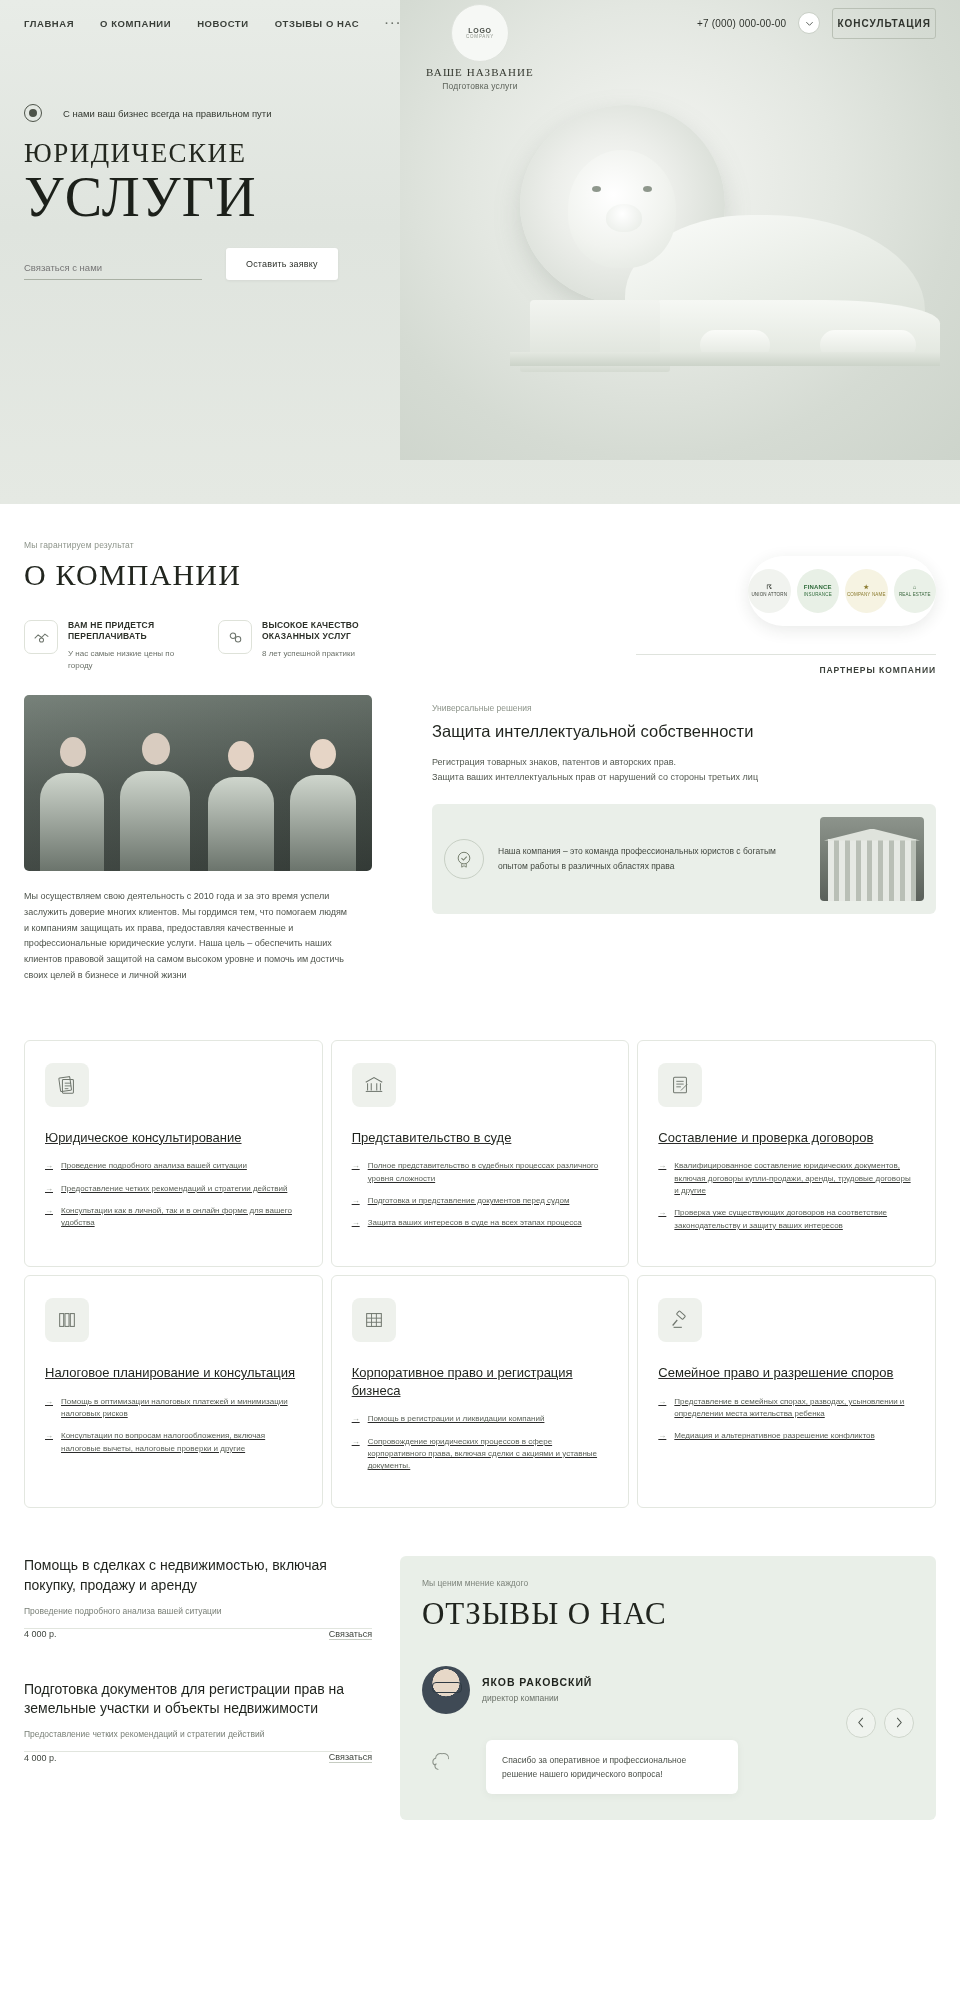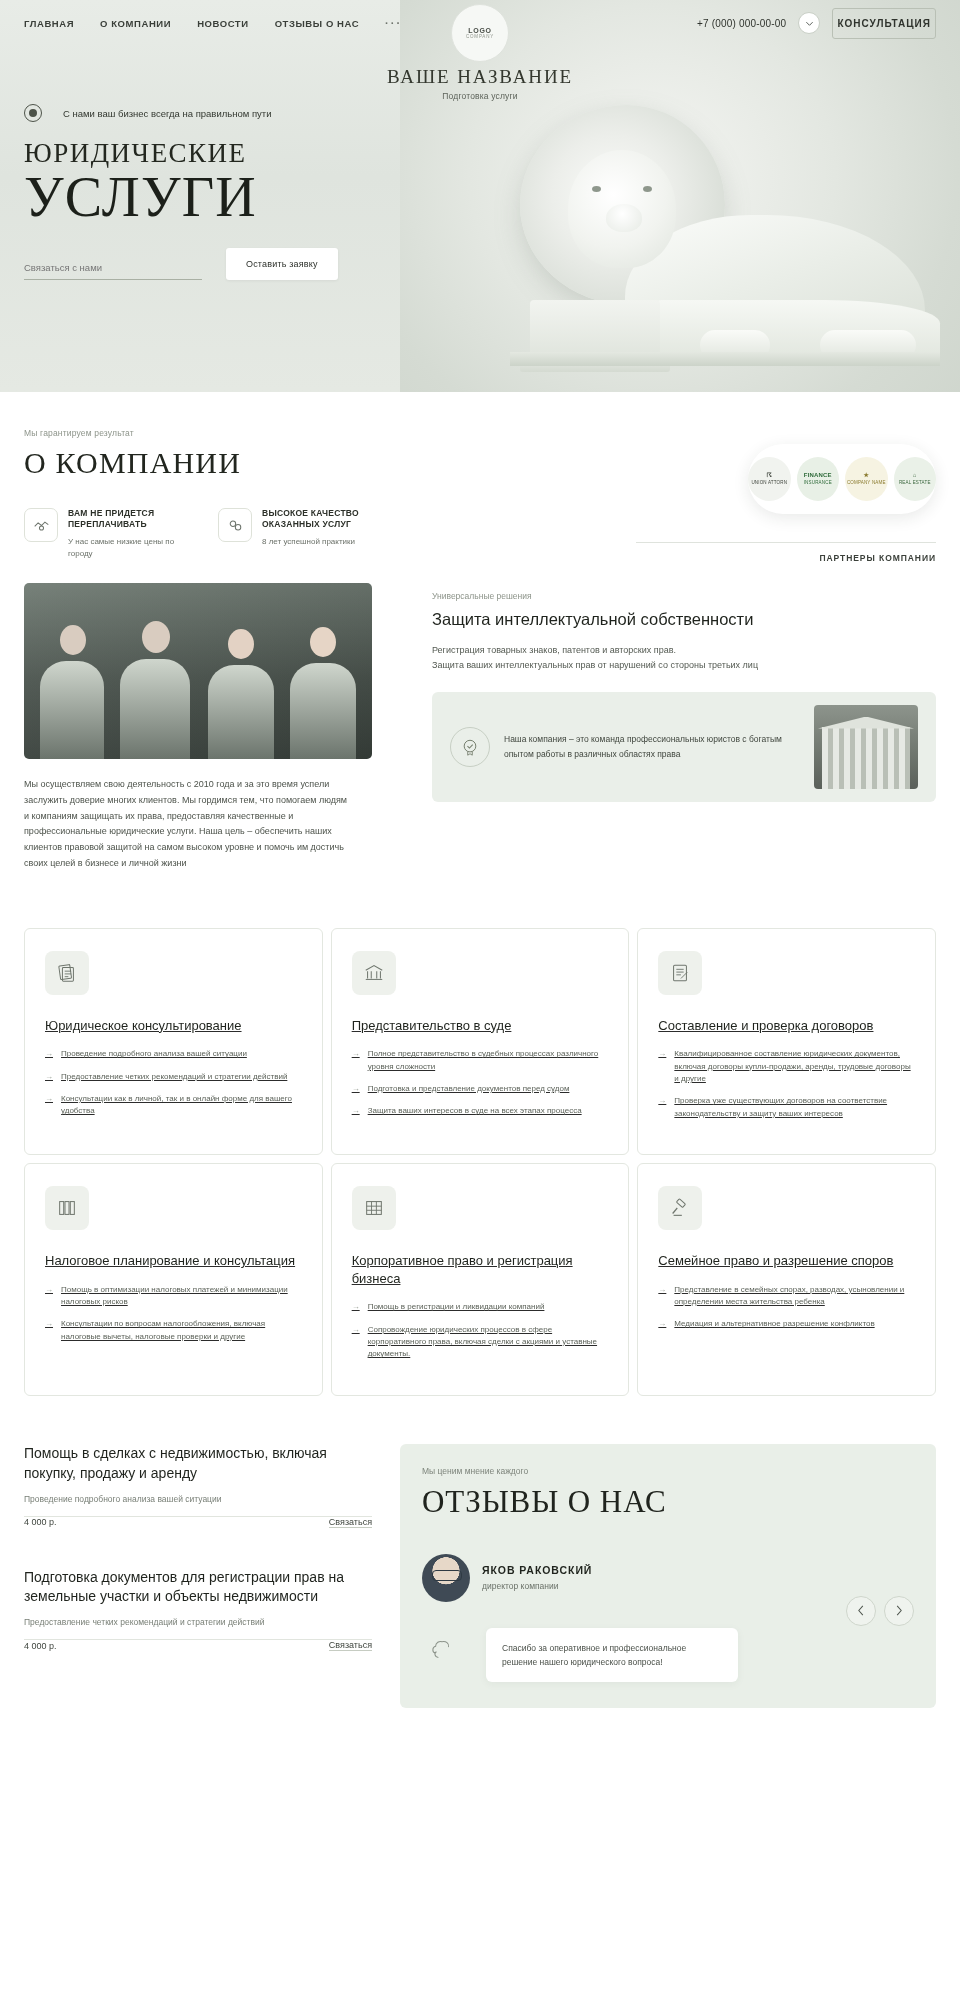--- a/index.html
+++ b/index.html
@@ -8,21 +8,21 @@
     font-family: "Liberation Sans", sans-serif;
     background: #ffffff;
     color: #2c2c2c;
     -webkit-font-smoothing: antialiased;
   }
   .page { width: 960px; position: relative; overflow: hidden; }
 
   
   .hero {
     position: relative;
-    height: 392px;
+    height: 504px;
     background: linear-gradient(180deg,#e8ece7 0%,#dfe4de 45%,#e5e9e3 100%);
     overflow: hidden;
   }
   .hero-photo {
     position: absolute;
     right: 0; top: 0;
     width: 560px; height: 460px;
     background:
       radial-gradient(ellipse at 45% 38%, #f4f5f2 0%, #e3e7e1 42%, #d5dbd3 70%, #cdd4cb 100%);
   }
@@ -96,21 +96,21 @@
   .brand .logo {
     width: 58px; height:58px; margin: 0 auto 4px;
     border-radius: 50%;
     background:#f6f8f5;
     border: 1px solid #dfe3dd;
     display:flex; flex-direction:column; align-items:center; justify-content:center;
   }
   .brand .logo b { font-size:7px; letter-spacing:.1em; color:#4a4f48; }
   .brand .logo i { font-size:4.5px; letter-spacing:.18em; color:#8e948b; font-style:normal; }
   .brand .bname {
-    font-family:"Liberation Serif", serif; font-size:19px; letter-spacing:.1em; color:#34382f;
+    font-family:"Liberation Serif", serif; font-size:11px; letter-spacing:.1em; color:#34382f;
   }
   .brand .bsub { font-size:8.5px; color:#5d635a; margin-top:3px; letter-spacing:.02em; }
 
   .topright { margin-left:auto; display:flex; align-items:center; gap:12px; z-index:6; }
   .phone { font-size:10px; color:#2f332d; letter-spacing:.02em; }
   .chev-btn {
     width:22px;height:22px;border-radius:50%;border:1px solid #c9cfc6;background:#fff;
     display:flex;align-items:center;justify-content:center;
   }
   .chev-btn svg{ display:block; }
@@ -212,21 +212,21 @@
   .about-text { font-size:9px; color:#4d534b; line-height:1.75; margin-top:18px; width:330px; }
 
   
   .us-eyebrow { font-size:8.5px; color:#8d948a; }
   .us-title {
     font-family:"Liberation Sans", sans-serif; font-size:16.5px; color:#1f231d;
     margin-top:9px; font-weight:400;
   }
   .us-desc { font-size:9px; color:#545a52; line-height:1.7; margin-top:14px; }
   .us-card {
-    margin-top: 18px; background:#eaefe9; border-radius:6px; padding: 18px;
+    margin-top: 18px; background:#eaefe9; border-radius:6px; padding: 12px;
     display:flex; align-items:center; gap: 14px; height: 110px;
   }
   .us-card .seal {
     width:40px;height:40px;border-radius:50%;border:1px solid #c7cfc4;flex:0 0 40px;
     display:flex;align-items:center;justify-content:center;background:#eaefe9;
   }
   .us-card p { font-size:8.5px; color:#3f453d; line-height:1.7; flex:1; }
   .us-card .thumb {
     width:104px;height:84px;border-radius:4px;flex:0 0 104px;
     background: linear-gradient(180deg,#8d948c 0%, #6e756d 60%, #5a605a 100%);

